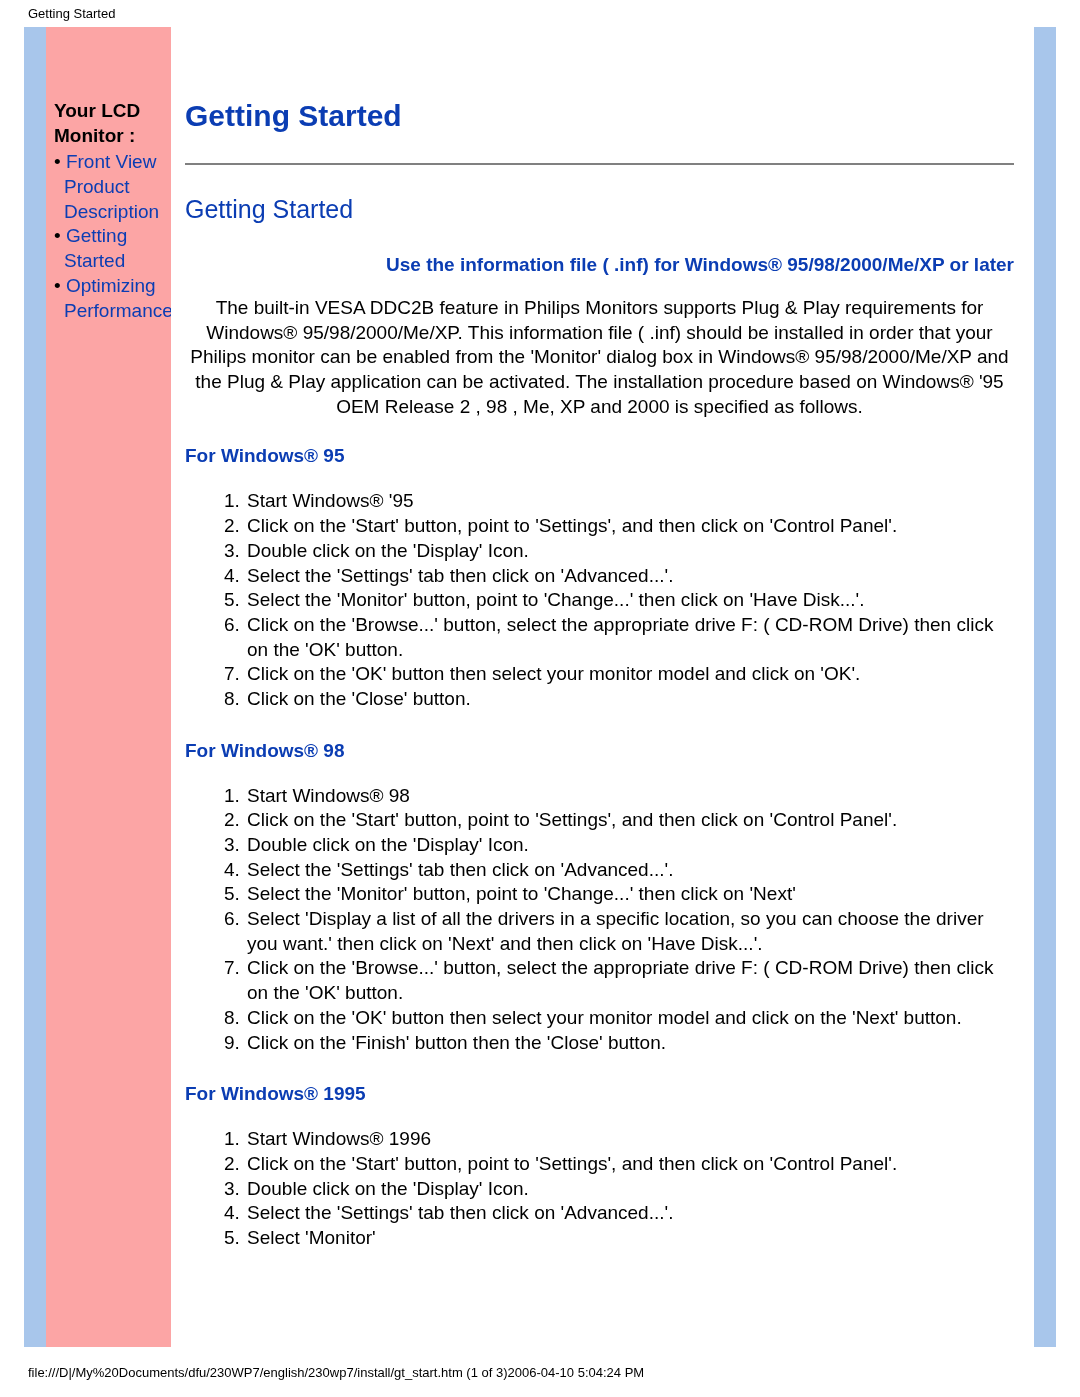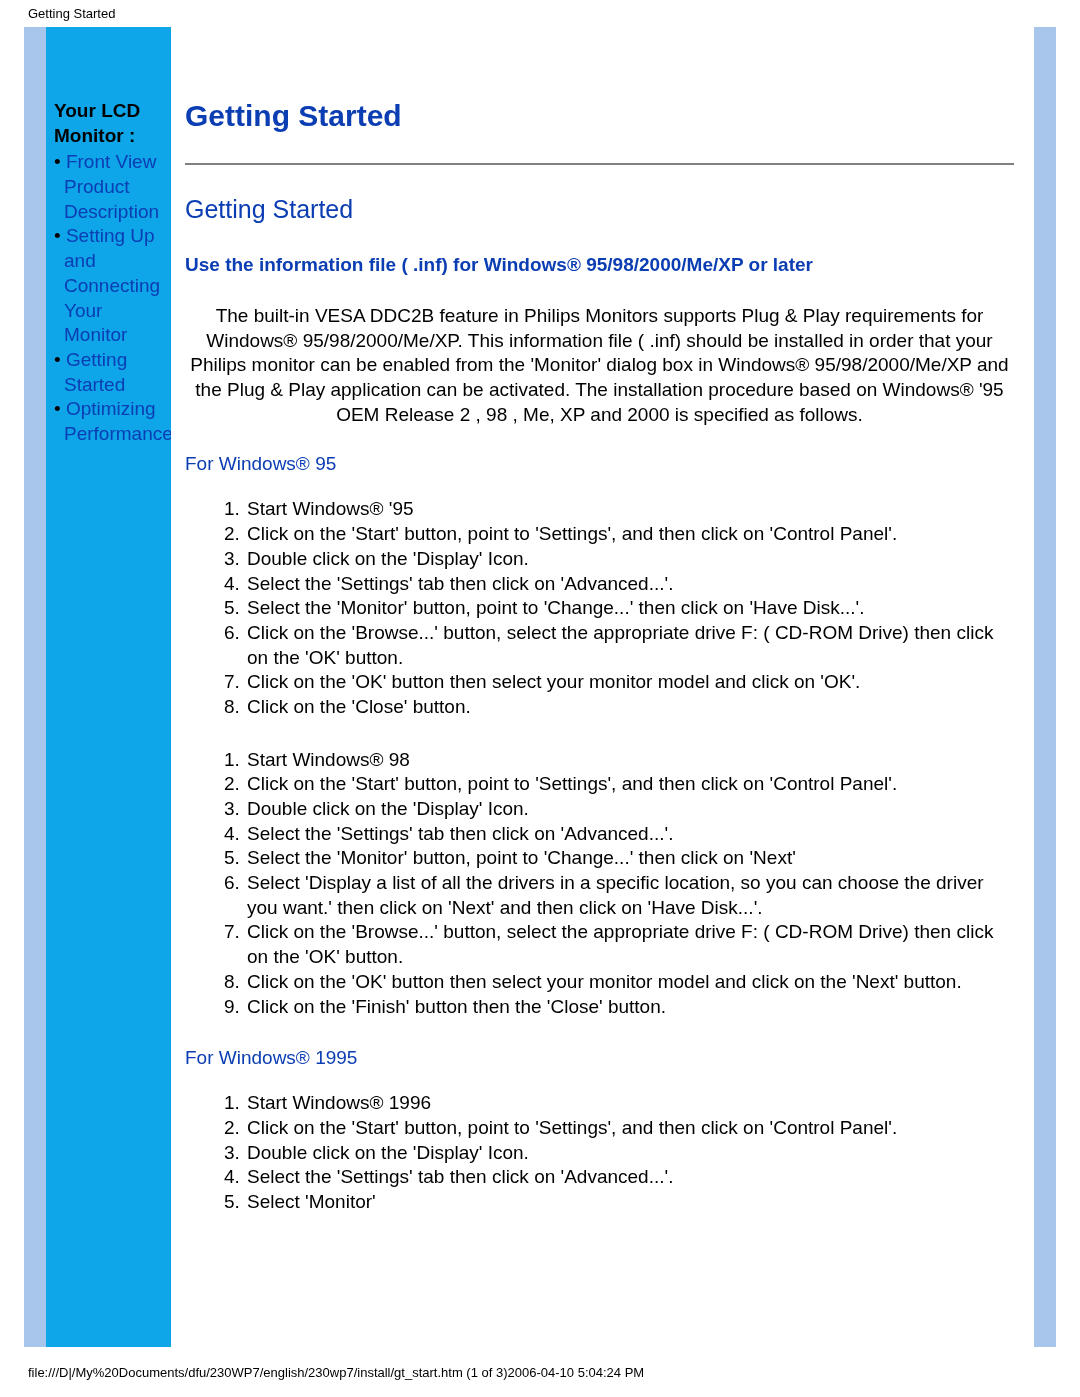--- a/index.html
+++ b/index.html
@@ -18,21 +18,21 @@
     }
     .outer-frame {
       margin: 0 24px 0 24px;
       border-left: 22px solid #a8c6eb;
       border-right: 22px solid #a8c6eb;
       height: 1320px;
       display: flex;
     }
     .sidebar {
       width: 125px;
-      background: #0ea5e9;
+      background: #fca5a5;
       padding: 72px 0 4px 8px;
       flex-shrink: 0;
     }
     .sidebar-title {
       font-weight: bold;
       font-size: 19px;
       line-height: 1.3;
       color: #000;
     }
     .sidebar ul {
@@ -66,32 +66,33 @@
     .sub-heading {
       color: #0b3db3;
       font-size: 25px;
       font-weight: normal;
       margin-bottom: 30px;
     }
     .blue-bold {
       color: #0b3db3;
       font-weight: bold;
       font-size: 19px;
-      margin-bottom: 28px;
+      margin-bottom: 20px;
+      text-align: right;
     }
     .body-para {
       color: #000;
       font-size: 19px;
       line-height: 1.3;
       margin-bottom: 26px;
       text-align: center;
     }
     .section-title {
       color: #0b3db3;
-      font-weight: normal;
+      font-weight: bold;
       font-size: 19px;
       margin-bottom: 22px;
     }
     ol.steps {
       margin-left: 60px;
       font-size: 19px;
       line-height: 1.3;
       color: #000000;
       margin-bottom: 28px;
     }
@@ -107,21 +108,20 @@
 </head>
 <body>
 
 <div class="header-text">Getting Started</div>
 
 <div class="outer-frame">
   <div class="sidebar">
     <div class="sidebar-title">Your LCD Monitor&nbsp;:</div>
     <ul>
       <li><span class="bullet">•&nbsp;</span><span>Front View Product Description</span></li>
-      <li><span class="bullet">•&nbsp;</span><span>Setting Up and Connecting Your Monitor</span></li>
       <li><span class="bullet">•&nbsp;</span><span>Getting Started</span></li>
       <li><span class="bullet">•&nbsp;</span><span>Optimizing Performance</span></li>
     </ul>
   </div>
 
   <div class="content">
     <div class="main-heading">Getting Started</div>
     <hr class="sep">
     <div class="sub-heading">Getting Started</div>
     <div class="blue-bold">Use the information file ( .inf) for Windows® 95/98/2000/Me/XP or later</div>
@@ -132,20 +132,21 @@
       <li>Start Windows® '95</li>
       <li>Click on the 'Start' button, point to 'Settings', and then click on 'Control Panel'.</li>
       <li>Double click on the 'Display' Icon.</li>
       <li>Select the 'Settings' tab then click on 'Advanced...'.</li>
       <li>Select the 'Monitor' button, point to 'Change...' then click on 'Have Disk...'.</li>
       <li>Click on the 'Browse...' button, select the appropriate drive F: ( CD-ROM Drive) then click on the 'OK' button.</li>
       <li>Click on the 'OK' button then select your monitor model and click on 'OK'.</li>
       <li>Click on the 'Close' button.</li>
     </ol>
 
+    <div class="section-title">For Windows® 98</div>
     <ol class="steps">
       <li>Start Windows® 98</li>
       <li>Click on the 'Start' button, point to 'Settings', and then click on 'Control Panel'.</li>
       <li>Double click on the 'Display' Icon.</li>
       <li>Select the 'Settings' tab then click on 'Advanced...'.</li>
       <li>Select the 'Monitor' button, point to 'Change...' then click on 'Next'</li>
       <li>Select 'Display a list of all the drivers in a specific location, so you can choose the driver you want.' then click on 'Next' and then click on 'Have Disk...'.</li>
       <li>Click on the 'Browse...' button, select the appropriate drive F: ( CD-ROM Drive) then click on the 'OK' button.</li>
       <li>Click on the 'OK' button then select your monitor model and click on the 'Next' button.</li>
       <li>Click on the 'Finish' button then the 'Close' button.</li>

